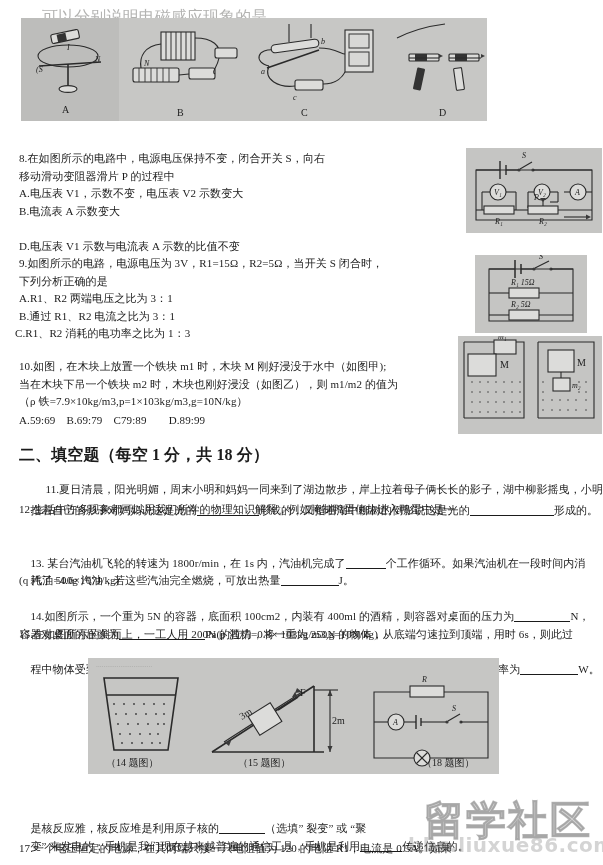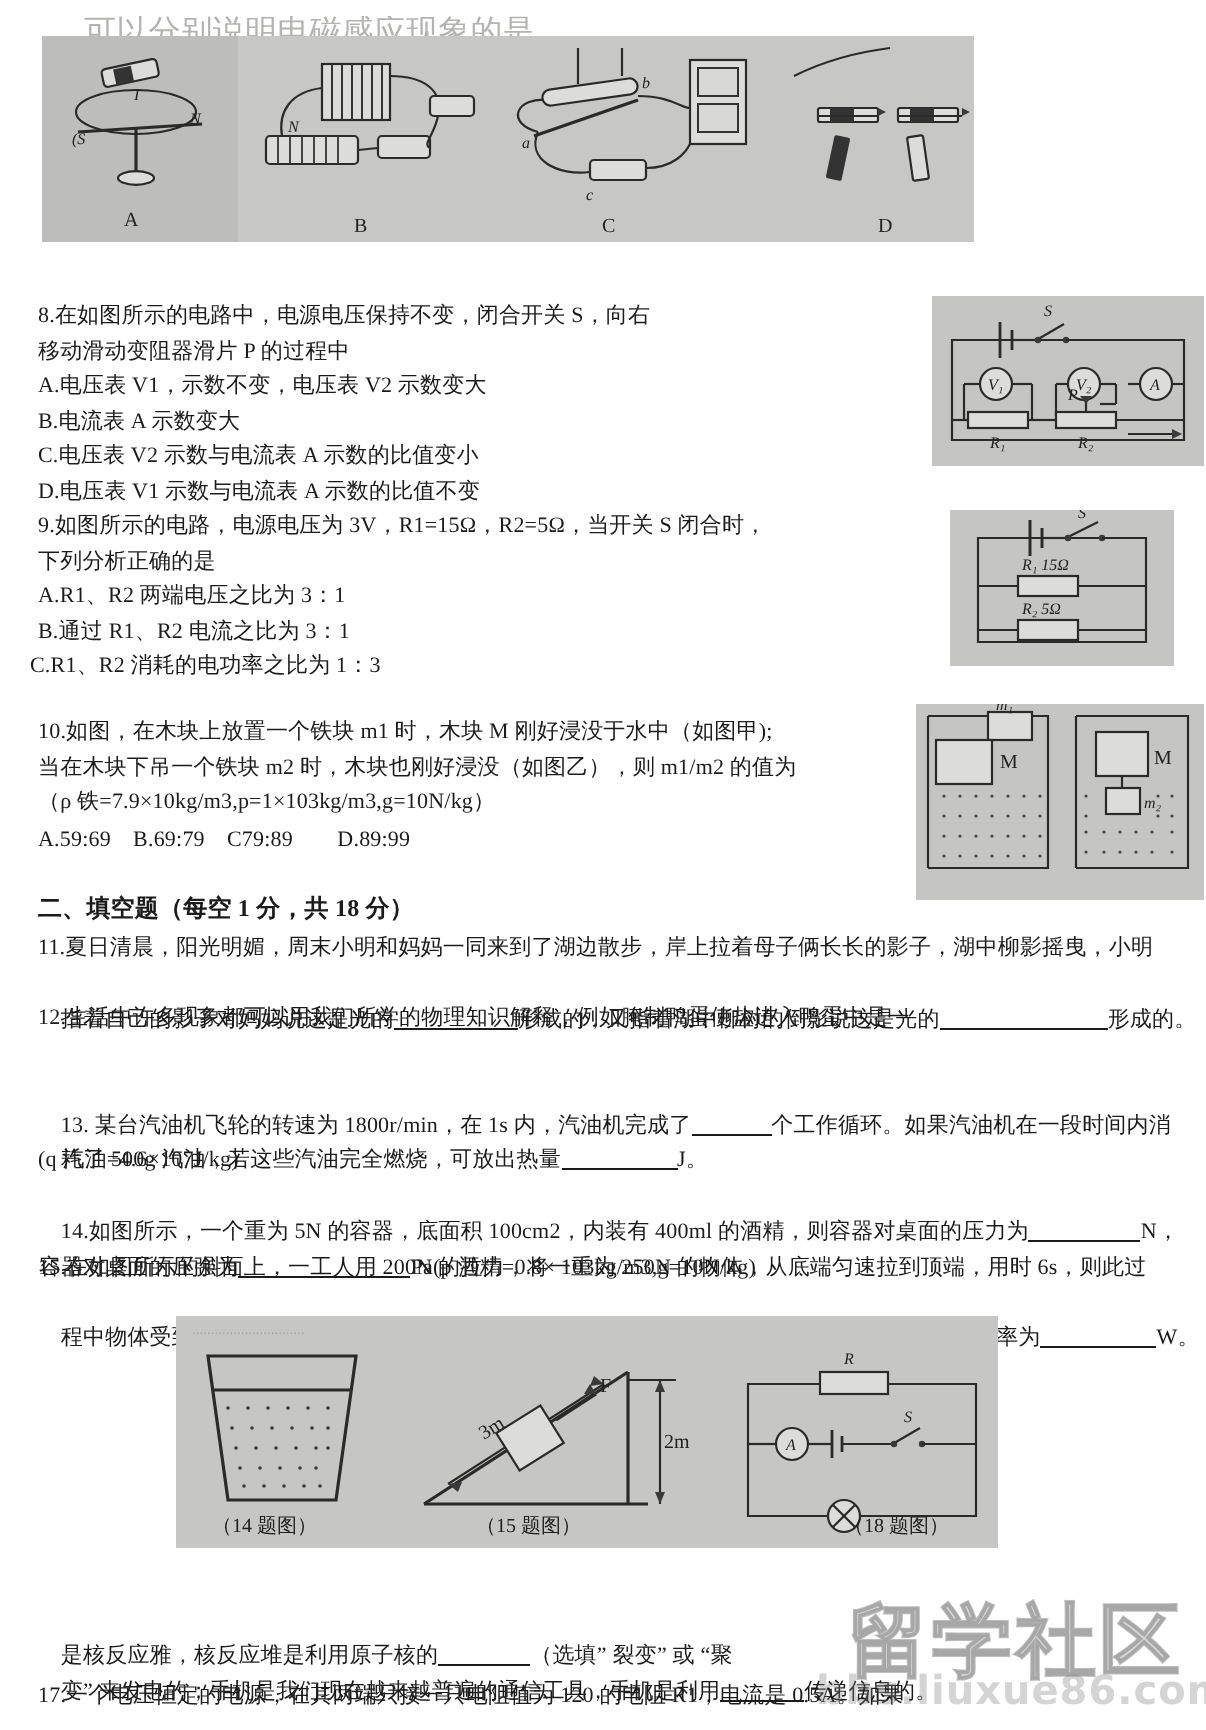--- a/index.html
+++ b/index.html
@@ -27,21 +27,21 @@
     letter-spacing:.1px;
     color:#1b1b1b;
     white-space:pre-wrap;
     font-family:"Liberation Serif","DejaVu Serif",serif;
   }
   .blank{
     display:inline-block;
     border-bottom:1px solid #1b1b1b;
     vertical-align:-2px;
   }
-  .sec-head{font-weight:bold;font-size:12px;}
+  .sec-head{font-weight:bold;font-size:16px;}
 
   
   .wm{
     position:absolute;
     pointer-events:none;
     user-select:none;
     font-family:"DejaVu Sans","Liberation Sans",sans-serif;
   }
   .wm-cn{
     font-size:40px;font-weight:bold;color:rgba(120,120,120,.30);
@@ -148,21 +148,20 @@
         <rect x="62" y="44" width="8" height="22" rx="1" class="wht" transform="rotate(-8 66 55)"></rect>
         <text x="46" y="92" class="lbl2">D</text>
       </g>
     </svg>
   </div>
 
   <div class="txt" style="left:19px;top:150px;width:445px;">8.在如图所示的电路中，电源电压保持不变，闭合开关 S，向右
 移动滑动变阻器滑片 P 的过程中</div>
   <div class="txt" style="left:19px;top:185px;width:445px;">A.电压表 V1，示数不变，电压表 V2 示数变大</div>
   <div class="txt" style="left:19px;top:203px;width:445px;">B.电流表 A 示数变大</div>
-  <div class="txt" style="left:19px;top:220px;width:445px;">C.电压表 V2 示数与电流表 A 示数的比值变小</div>
   <div class="txt" style="left:19px;top:238px;width:445px;">D.电压表 V1 示数与电流表 A 示数的比值不变</div>
 
   <div class="fig" style="left:466px;top:148px;width:136px;height:85px;">
     <svg viewBox="0 0 136 85">
       <rect x="0" y="0" width="136" height="85" fill="#c5c5c3"></rect>
 
       <path d="M10 22 H126 V72 H10 Z" class="ln"></path>
 
       <line x1="10" y1="22" x2="34" y2="22" class="ln"></line>
       <g>
@@ -242,21 +241,21 @@
       <line x1="64" y1="60" x2="98" y2="60" class="ln"></line>
       <text x="36" y="52" class="lbl">R₂ 5Ω</text>
     </svg>
   </div>
 
   <div class="txt" style="left:19px;top:358px;width:445px;">10.如图，在木块上放置一个铁块 m1 时，木块 M 刚好浸没于水中（如图甲);
 当在木块下吊一个铁块 m2 时，木块也刚好浸没（如图乙），则 m1/m2 的值为
 （ρ 铁=7.9×10kg/m3,p=1×103kg/m3,g=10N/kg）</div>
   <div class="txt" style="left:19px;top:412px;width:445px;">A.59:69 B.69:79 C79:89  D.89:99</div>
 
-  <div class="fig" style="left:458px;top:352px;width:144px;height:98px;">
+  <div class="fig" style="left:458px;top:336px;width:144px;height:98px;">
     <svg viewBox="0 0 144 98">
       <rect x="0" y="0" width="144" height="98" fill="#c5c5c3"></rect>
 
       <g>
         <path d="M6 6 H66 V82 H6" class="ln"></path>
         <line x1="6" y1="6" x2="6" y2="82" class="ln"></line>
         <rect x="36" y="4" width="22" height="14" class="wht"></rect>
         <text x="40" y="3" class="lbl">m₁</text>
         <rect x="10" y="18" width="28" height="22" class="wht"></rect>
         <text x="42" y="32" class="lbl2">M</text>
@@ -319,21 +318,21 @@
             <circle cx="36" cy="74" r=".8"></circle>
             <circle cx="44" cy="74" r=".8"></circle>
             <circle cx="54" cy="74" r=".8"></circle>
         </g>
       </g>
     </svg>
   </div>
 
   <div class="txt sec-head" style="left:19px;top:446px;width:480px;">二、填空题（每空 1 分，共 18 分）</div>
 
-  <div class="txt" style="left:19px;top:466px;width:584px;">11.夏日清晨，阳光明媚，周末小明和妈妈一同来到了湖边散步，岸上拉着母子俩长长的影子，湖中柳影摇曳，小明</div>
+  <div class="txt" style="left:19px;top:481px;width:584px;text-align:right;">11.夏日清晨，阳光明媚，周末小明和妈妈一同来到了湖边散步，岸上拉着母子俩长长的影子，湖中柳影摇曳，小明</div>
   <div class="txt" style="left:19px;top:484px;width:584px;">
     <span>指着自己的影子对妈妈说这是光的</span><span class="blank" style="width:62px;"></span><span>形成的，又指着湖中柳树的倒影说这是光的</span><span class="blank" style="width:84px;"></span><span>形成的。</span>
   </div>
 
   <div class="txt" style="left:19px;top:501px;width:584px;">12.生活中许多现象都可以用我们所学的物理知识解释，例如腌制鸭蛋使盐进入鸭蛋中是一</div>
 
   <div class="txt" style="left:19px;top:537px;width:584px;">
     <span>13. 某台汽油机飞轮的转速为 1800r/min，在 1s 内，汽油机完成了</span><span class="blank" style="width:40px;"></span><span>个工作循环。如果汽油机在一段时间内消</span>
   </div>
   <div class="txt" style="left:19px;top:554px;width:584px;">

